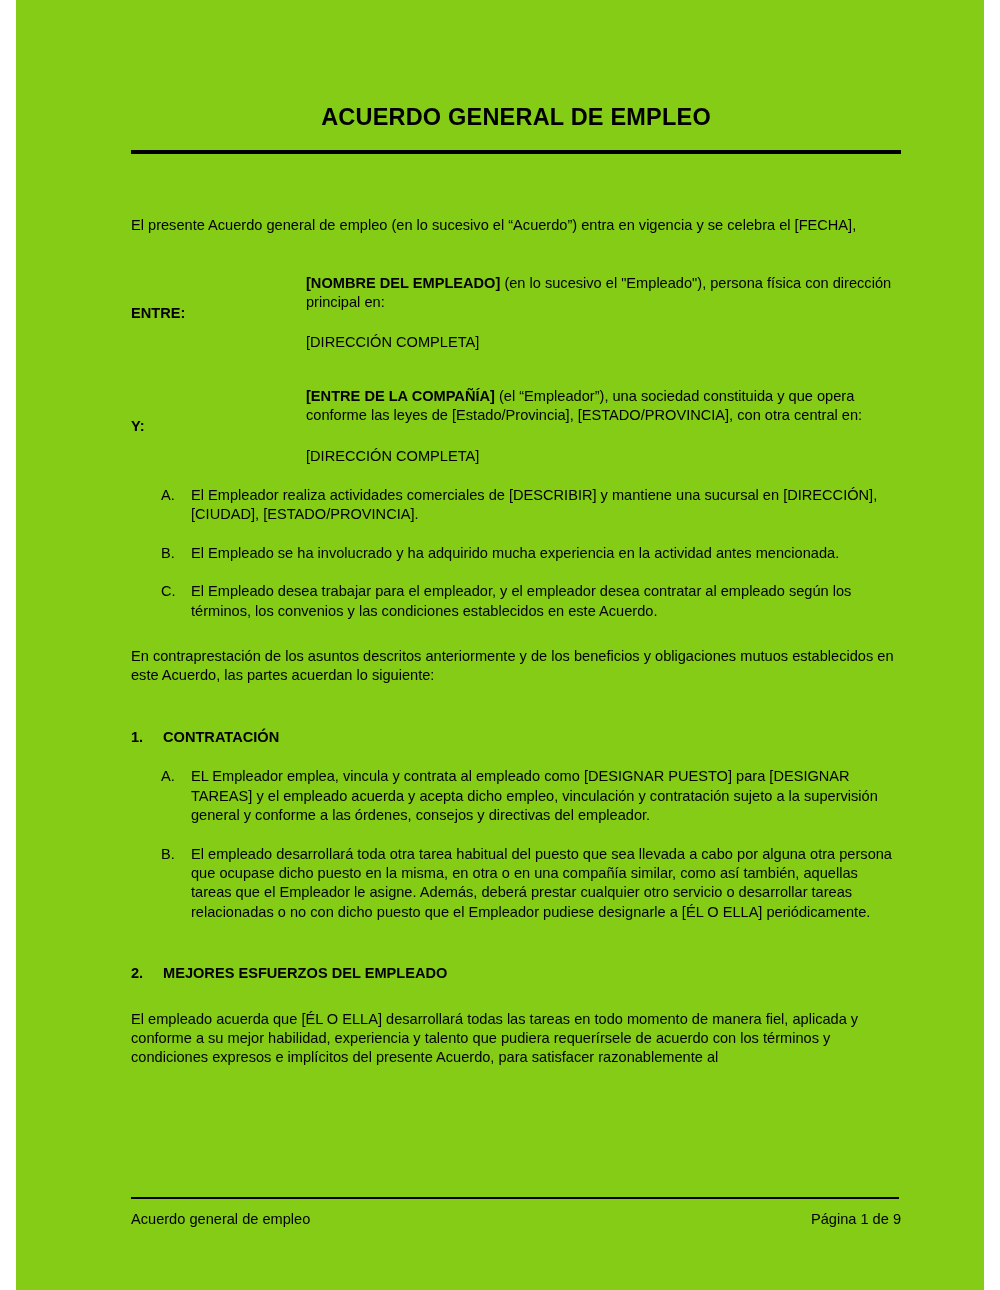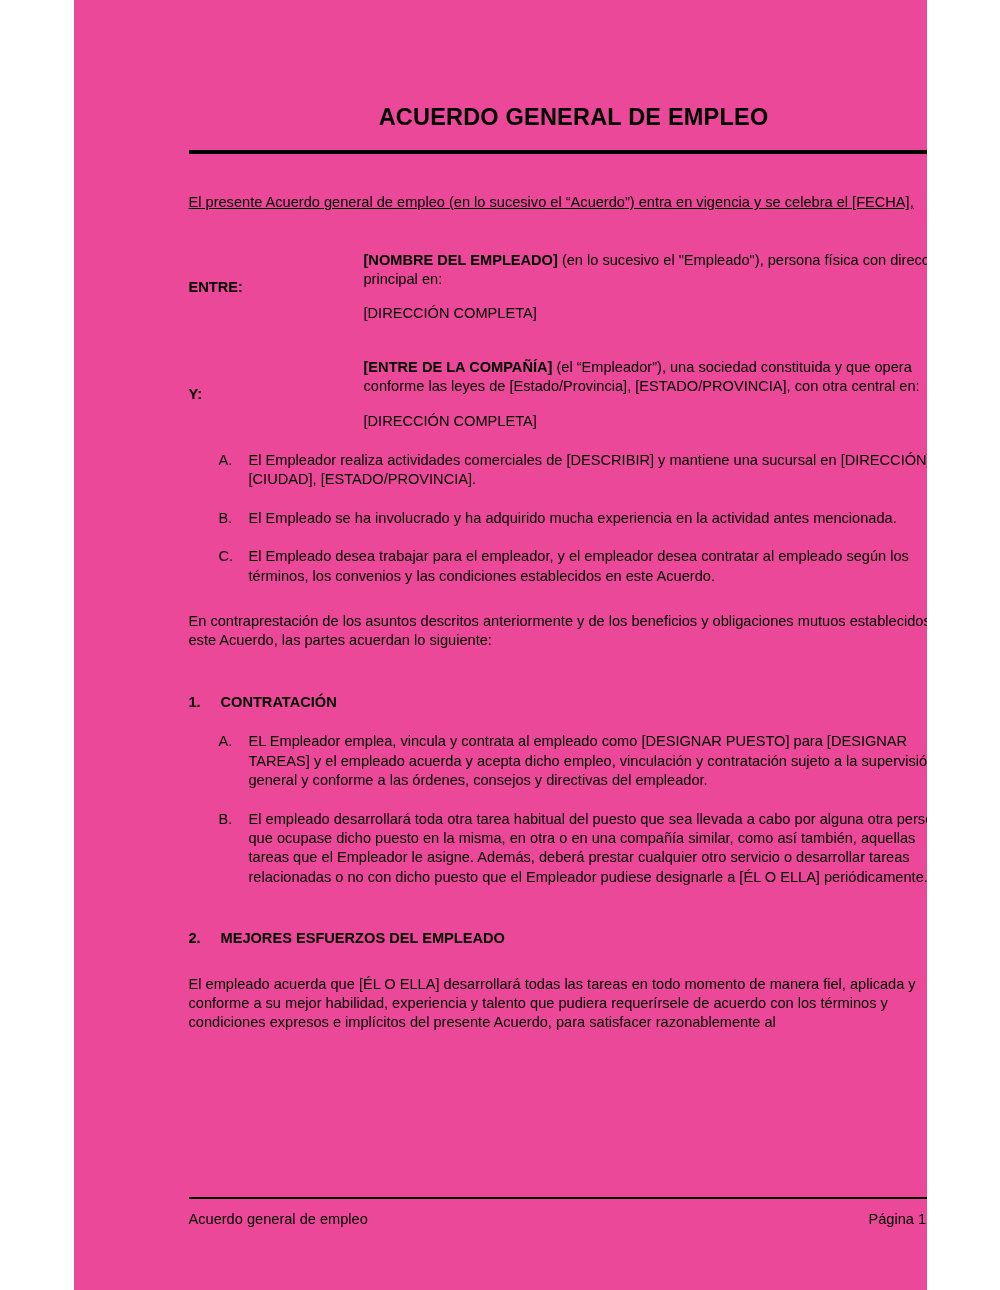--- a/index.html
+++ b/index.html
@@ -7,24 +7,24 @@
     padding: 0;
     background: #ffffff;
   }
   body {
     font-family: "Liberation Sans", sans-serif;
     color: #000000;
     -webkit-font-smoothing: antialiased;
   }
   .page {
     position: relative;
-    width: 853px;
+    width: 968px;
     height: 1290px;
     margin: 0 auto;
-    background: #ec4899;
+    background: #84cc16;
     overflow: hidden;
     box-sizing: border-box;
   }
   .content {
     position: absolute;
     left: 115px;
     top: 0;
     width: 770px;
   }
 
@@ -50,22 +50,21 @@
     font-size: 14.6px;
     line-height: 19.4px;
     margin: 0;
     text-align: left;
   }
   .para.justify {
     text-align: justify;
     text-justify: inter-word;
   }
   .intro {
-    margin-top: 39px;
-    text-decoration: underline;
+    margin-top: 62px;
   }
 
   
   .parties {
     margin-top: 38px;
   }
   .party-row {
     display: flex;
     align-items: center;
   }
@@ -77,21 +76,21 @@
     font-size: 14.6px;
     line-height: 19.4px;
     font-weight: bold;
   }
   .party-body {
     flex: 1 1 auto;
     font-size: 14.6px;
     line-height: 19.4px;
   }
   .party-body .addr {
-    margin-top: 15px;
+    margin-top: 21px;
   }
   .b { font-weight: bold; }
 
   
   .heading-plain {
     font-size: 14.6px;
     line-height: 19.4px;
     font-weight: bold;
     margin-top: 42px;
   }

